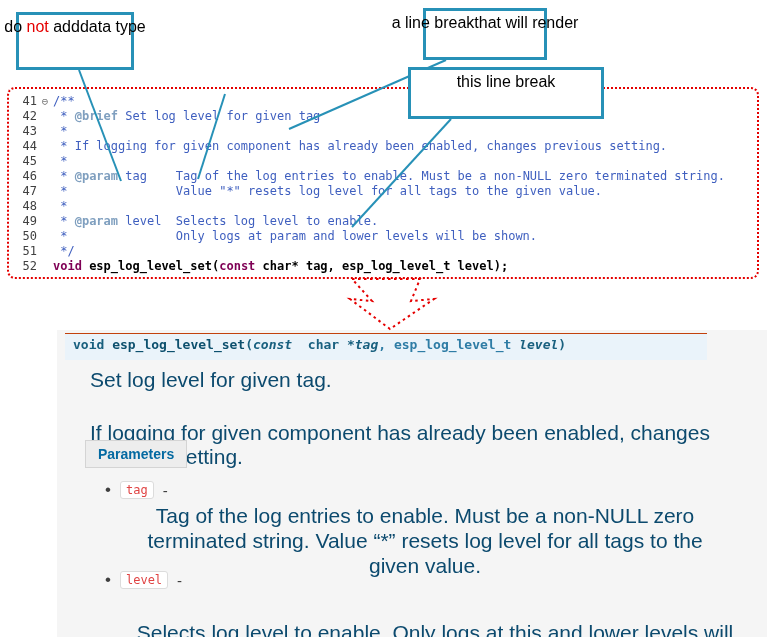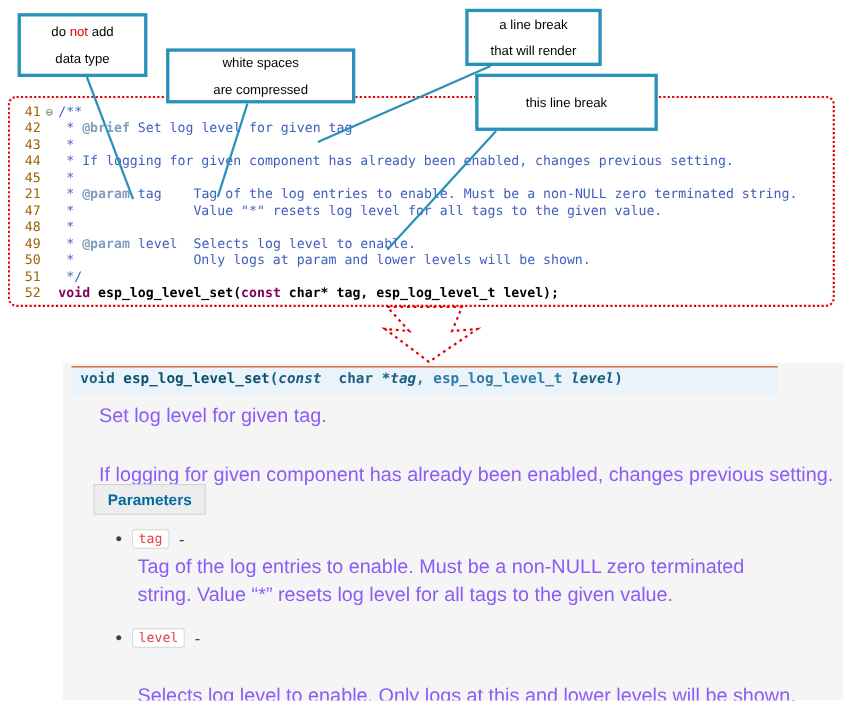--- a/index.html
+++ b/index.html
@@ -6,58 +6,58 @@
   .stage{position:relative;width:767px;height:637px;background:#fff;
          font-family:"Liberation Sans",sans-serif;overflow:hidden;}
 
   
   .overlay{position:absolute;left:0;top:0;pointer-events:none;z-index:5;}
   .tealline{stroke:#2791b7;stroke-width:2;}
   .redarrow{stroke:#e50000;stroke-width:2;fill:none;stroke-dasharray:2.5 3.5;}
 
   
   .callout{position:absolute;box-sizing:border-box;background:#fff;border:3px solid #2791b7;
-           text-align:center;font-size:12px;color:#000;line-height:24px;z-index:6;
-           display:flex;flex-direction:column;justify-content:center;white-space:pre;}
+           text-align:center;font-size:16px;color:#000;line-height:24px;z-index:6;
+           display:flex;flex-direction:row;justify-content:center;white-space:pre;}
   .red{color:#e50000;}
   #c1{left:16px;top:12px;width:118px;height:58px;}
   #c2{left:151px;top:44px;width:172px;height:50px;}
   #c3{left:423px;top:8px;width:124px;height:52px;}
-  #c4{left:408px;top:67px;width:166px;height:52px;margin-left:24px;}
+  #c4{left:408px;top:67px;width:196px;height:52px;}
 
   
   .codebox{position:absolute;left:7px;top:87px;width:752px;height:192px;box-sizing:border-box;
            border:2px dotted #e50000;border-radius:8px;background:#fff;z-index:2;padding-top:5px;
            font-family:"DejaVu Sans Mono",monospace;font-size:12px;line-height:15px;}
   .crow{display:flex;white-space:pre;}
-  .ln{width:28px;text-align:right;color:#a16207;flex:none;}
+  .ln{width:28px;text-align:right;color:#404040;flex:none;}
   .fold{width:16px;text-align:center;color:#7a7a7a;flex:none;font-size:11px;}
   .cm{color:#3f5fbf;}
   .tag{color:#7f9fbf;font-weight:bold;}
   .kw{color:#7f0055;font-weight:bold;}
   .fn{color:#000;font-weight:bold;}
   .pl{color:#000;font-weight:bold;}
 
   
   .panel{position:absolute;left:57px;top:330px;width:710px;height:307px;background:#f5f5f5;z-index:1;}
   .sig{position:absolute;left:8px;top:3px;width:642px;height:27px;box-sizing:border-box;
        background:#eaf3fa;border-top:1px solid #c2410c;
        font-family:"DejaVu Sans Mono",monospace;font-size:13px;font-weight:bold;color:#19607f;
        line-height:22px;padding-left:8px;white-space:pre;}
   .sig .it{font-style:italic;}
   .sig .nm{color:#0d506e;}
   .sig .ty{color:#2e7ca5;}
-  .para{position:absolute;font-size:18px;color:#8b5cf6;}
+  .para{position:absolute;font-size:21px;color:#0c4a6e;}
   .params-label{position:absolute;left:28px;top:110px;background:#ededed;border:1px solid #d4d4d4;
                 padding:5px 12px;font-size:14px;font-weight:bold;color:#0369a1;}
   .bullet-row{position:absolute;display:flex;align-items:center;gap:9px;font-size:15px;color:#3f3f3f;}
   .dot{font-size:17px;}
   .chip{font-family:"DejaVu Sans Mono",monospace;font-size:12px;color:#e04343;background:#fff;
         border:1px solid #dcdcdc;border-radius:3px;padding:1px 5px;}
-  .desc{line-height:25px;}
+  .desc{line-height:25px;text-align:center;}
 </style>
 </head>
 <body>
 
 <div class="stage">
 
   <div class="panel">
     <div class="sig"><span>void </span><span class="nm">esp_log_level_set</span><span>(</span><span class="it">const </span><span> char *</span><span class="it">tag</span><span class="ty">, esp_log_level_t </span><span class="it">level</span><span>)</span></div>
 
     <div class="para" style="left:33px;top:38px;">Set log level for given tag.</div>
@@ -80,21 +80,21 @@
     <div class="para desc" style="left:68px;top:263px;width:620px;margin-top:27px;">Selects log level to enable. Only logs at this and lower levels will be shown.</div>
   </div>
 
   <div class="codebox">
     <div>
         <div class="crow"><span class="ln">41</span><span class="fold">⊖</span><span><span class="cm">/**</span></span></div>
         <div class="crow"><span class="ln">42</span><span class="fold"></span><span><span class="cm"> * </span><span class="tag">@brief</span><span class="cm"> Set log level for given tag</span></span></div>
         <div class="crow"><span class="ln">43</span><span class="fold"></span><span><span class="cm"> *</span></span></div>
         <div class="crow"><span class="ln">44</span><span class="fold"></span><span><span class="cm"> * If logging for given component has already been enabled, changes previous setting.</span></span></div>
         <div class="crow"><span class="ln">45</span><span class="fold"></span><span><span class="cm"> *</span></span></div>
-        <div class="crow"><span class="ln">21</span><span class="fold"></span><span><span class="cm"> * </span><span class="tag">@param</span><span class="cm"> tag    Tag of the log entries to enable. Must be a non-NULL zero terminated string.</span></span></div>
+        <div class="crow"><span class="ln">46</span><span class="fold"></span><span><span class="cm"> * </span><span class="tag">@param</span><span class="cm"> tag    Tag of the log entries to enable. Must be a non-NULL zero terminated string.</span></span></div>
         <div class="crow"><span class="ln">47</span><span class="fold"></span><span><span class="cm"> *               Value "*" resets log level for all tags to the given value.</span></span></div>
         <div class="crow"><span class="ln">48</span><span class="fold"></span><span><span class="cm"> *</span></span></div>
         <div class="crow"><span class="ln">49</span><span class="fold"></span><span><span class="cm"> * </span><span class="tag">@param</span><span class="cm"> level  Selects log level to enable.</span></span></div>
         <div class="crow"><span class="ln">50</span><span class="fold"></span><span><span class="cm"> *               Only logs at param and lower levels will be shown.</span></span></div>
         <div class="crow"><span class="ln">51</span><span class="fold"></span><span><span class="cm"> */</span></span></div>
         <div class="crow"><span class="ln">52</span><span class="fold"></span><span><span class="kw">void</span><span class="pl"> </span><span class="fn">esp_log_level_set</span><span class="pl">(</span><span class="kw">const</span><span class="pl"> char* tag, esp_log_level_t level);</span></span></div>
       </div>
   </div>
 
   <svg class="overlay" width="767" height="637" viewBox="0 0 767 637">
@@ -102,24 +102,20 @@
     <line class="tealline" x1="225" y1="94" x2="198" y2="179"></line>
     <line class="tealline" x1="446" y1="60" x2="289" y2="129"></line>
     <line class="tealline" x1="451" y1="119" x2="352" y2="227"></line>
     <path class="redarrow" d="M352 279 L420 279 L411 301 L434 299 L390 329 L350 299 L372 301 Z"></path>
   </svg>
 
   <div class="callout" id="c1">
     <div><span>do </span><span class="red">not</span><span> add</span></div>
     <div>data type</div>
   </div>
-  <div class="callout" id="c2">
-    <div>white spaces</div>
-    <div>are compressed</div>
-  </div>
   <div class="callout" id="c3">
     <div>a line break</div>
     <div>that will render</div>
   </div>
   <div class="callout" id="c4">
     <div>this line break</div>
   </div>
 
 </div>
 

